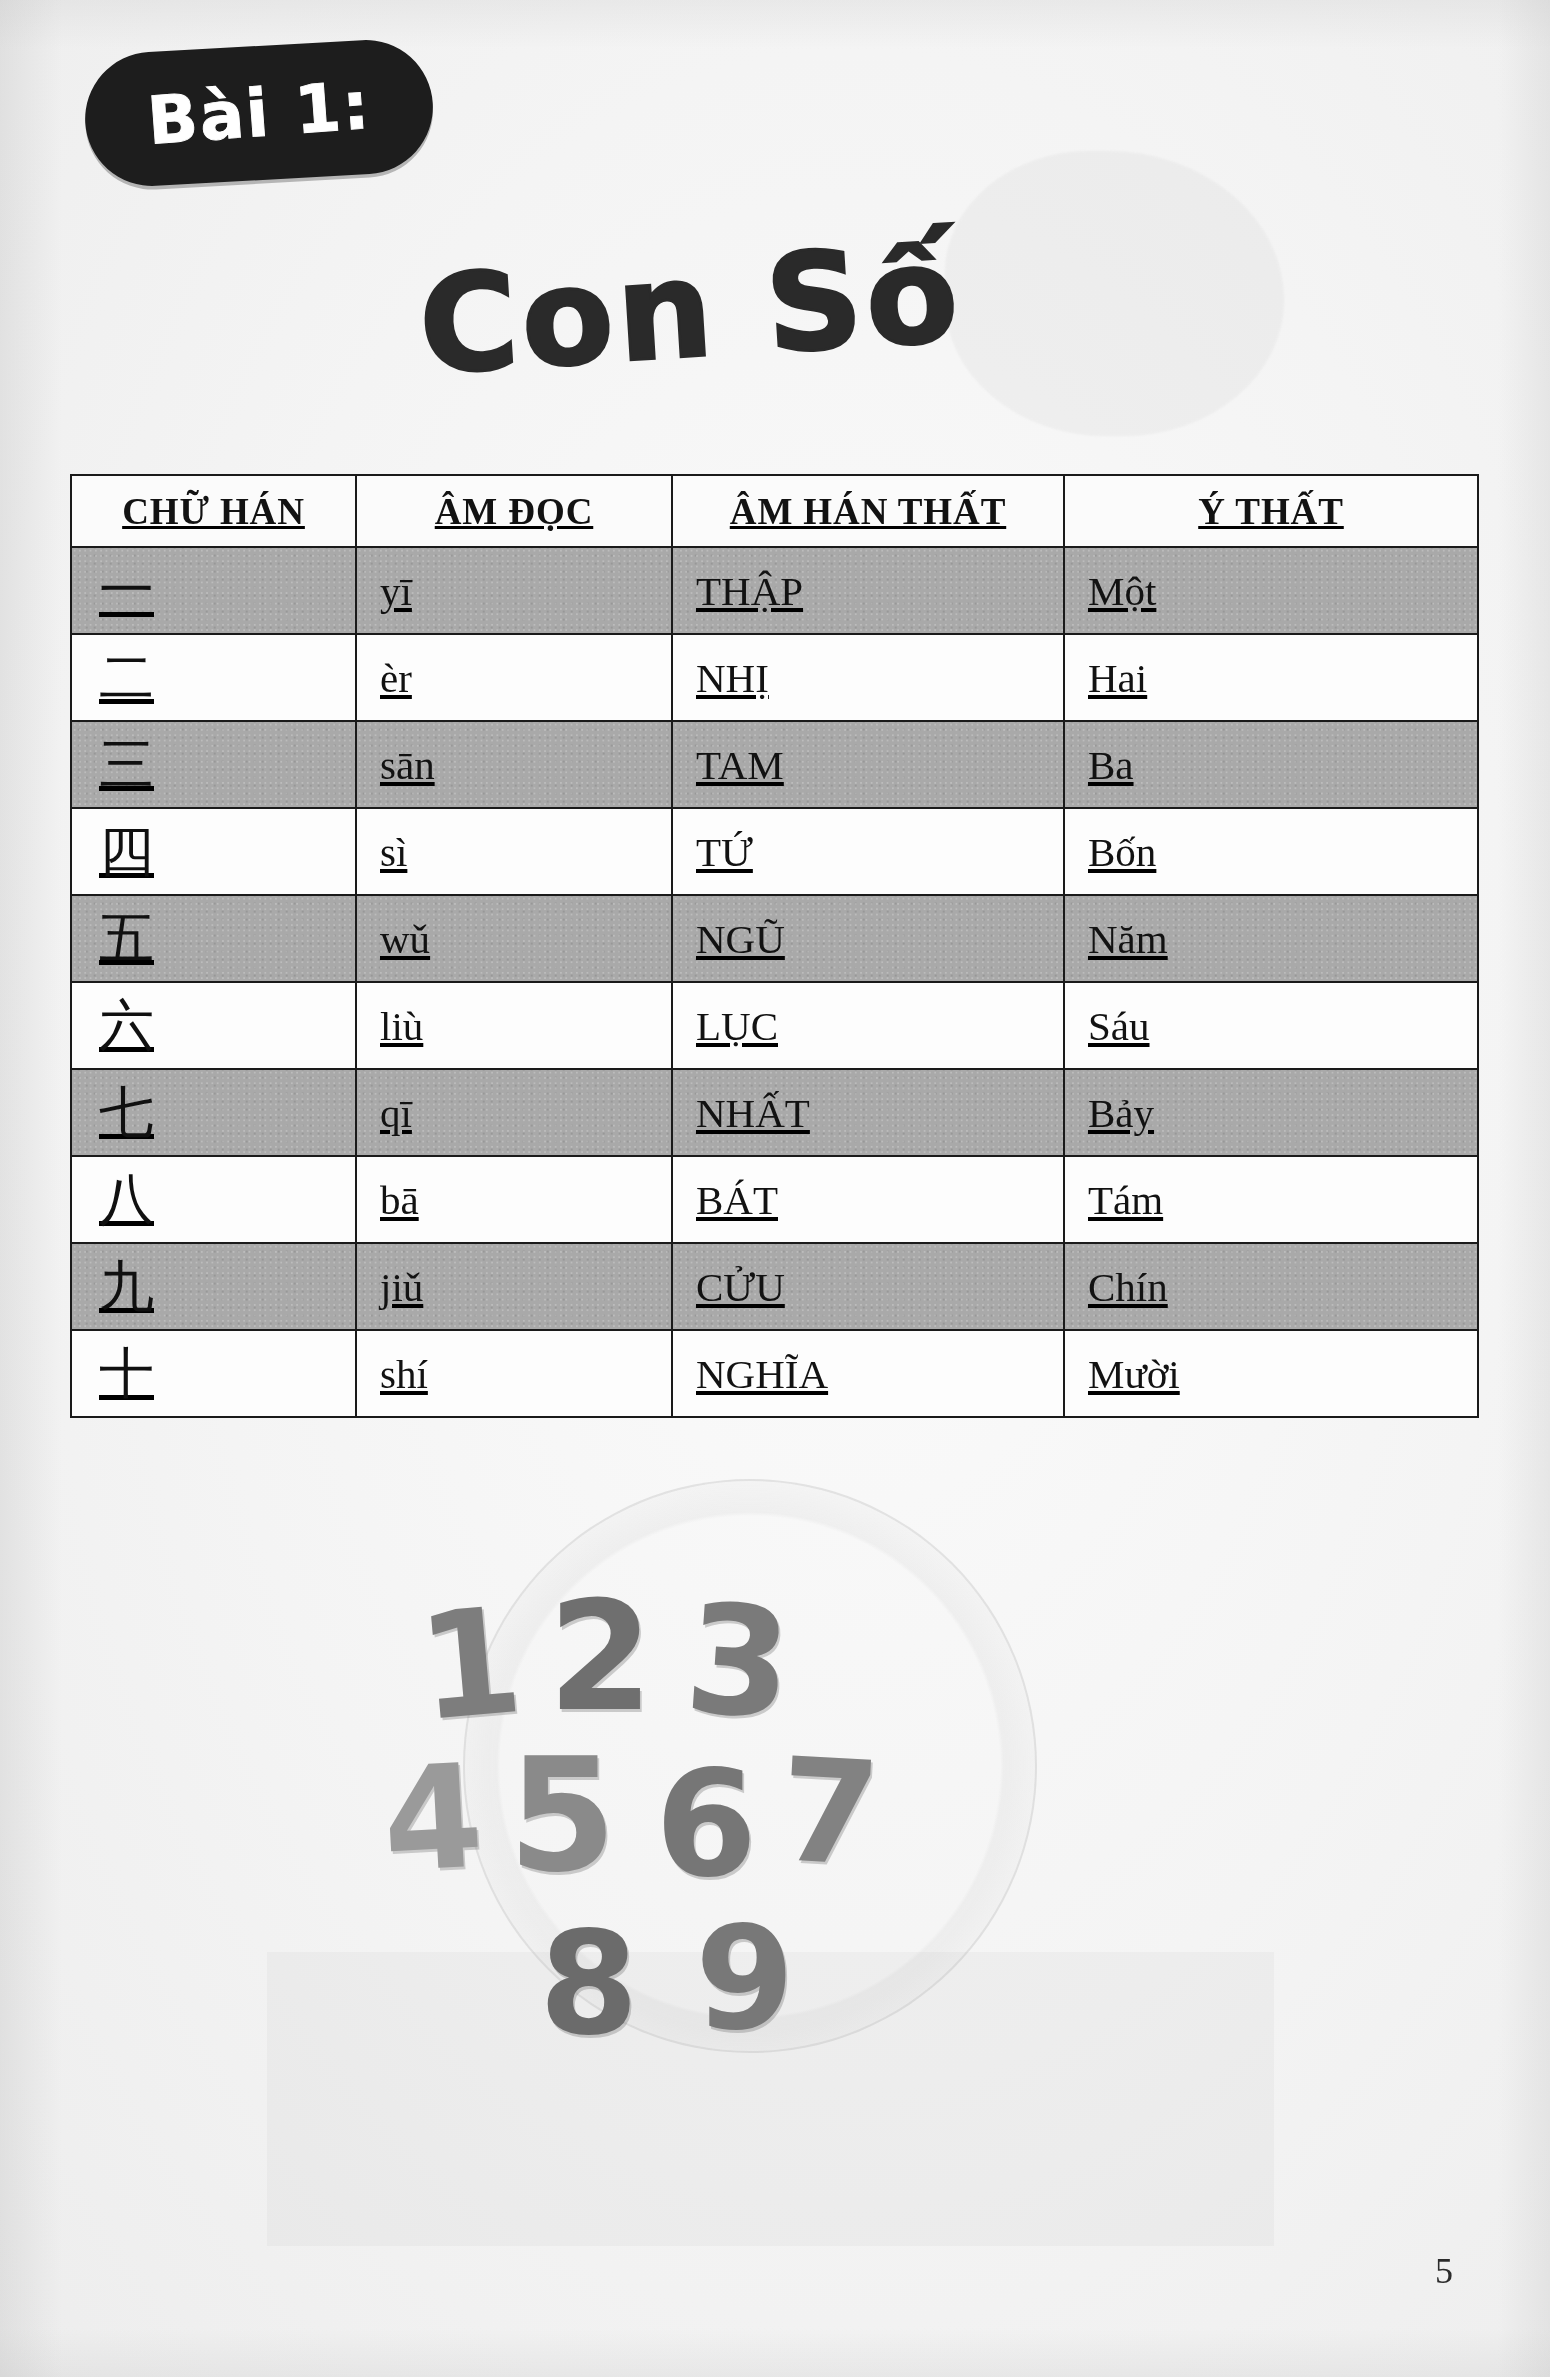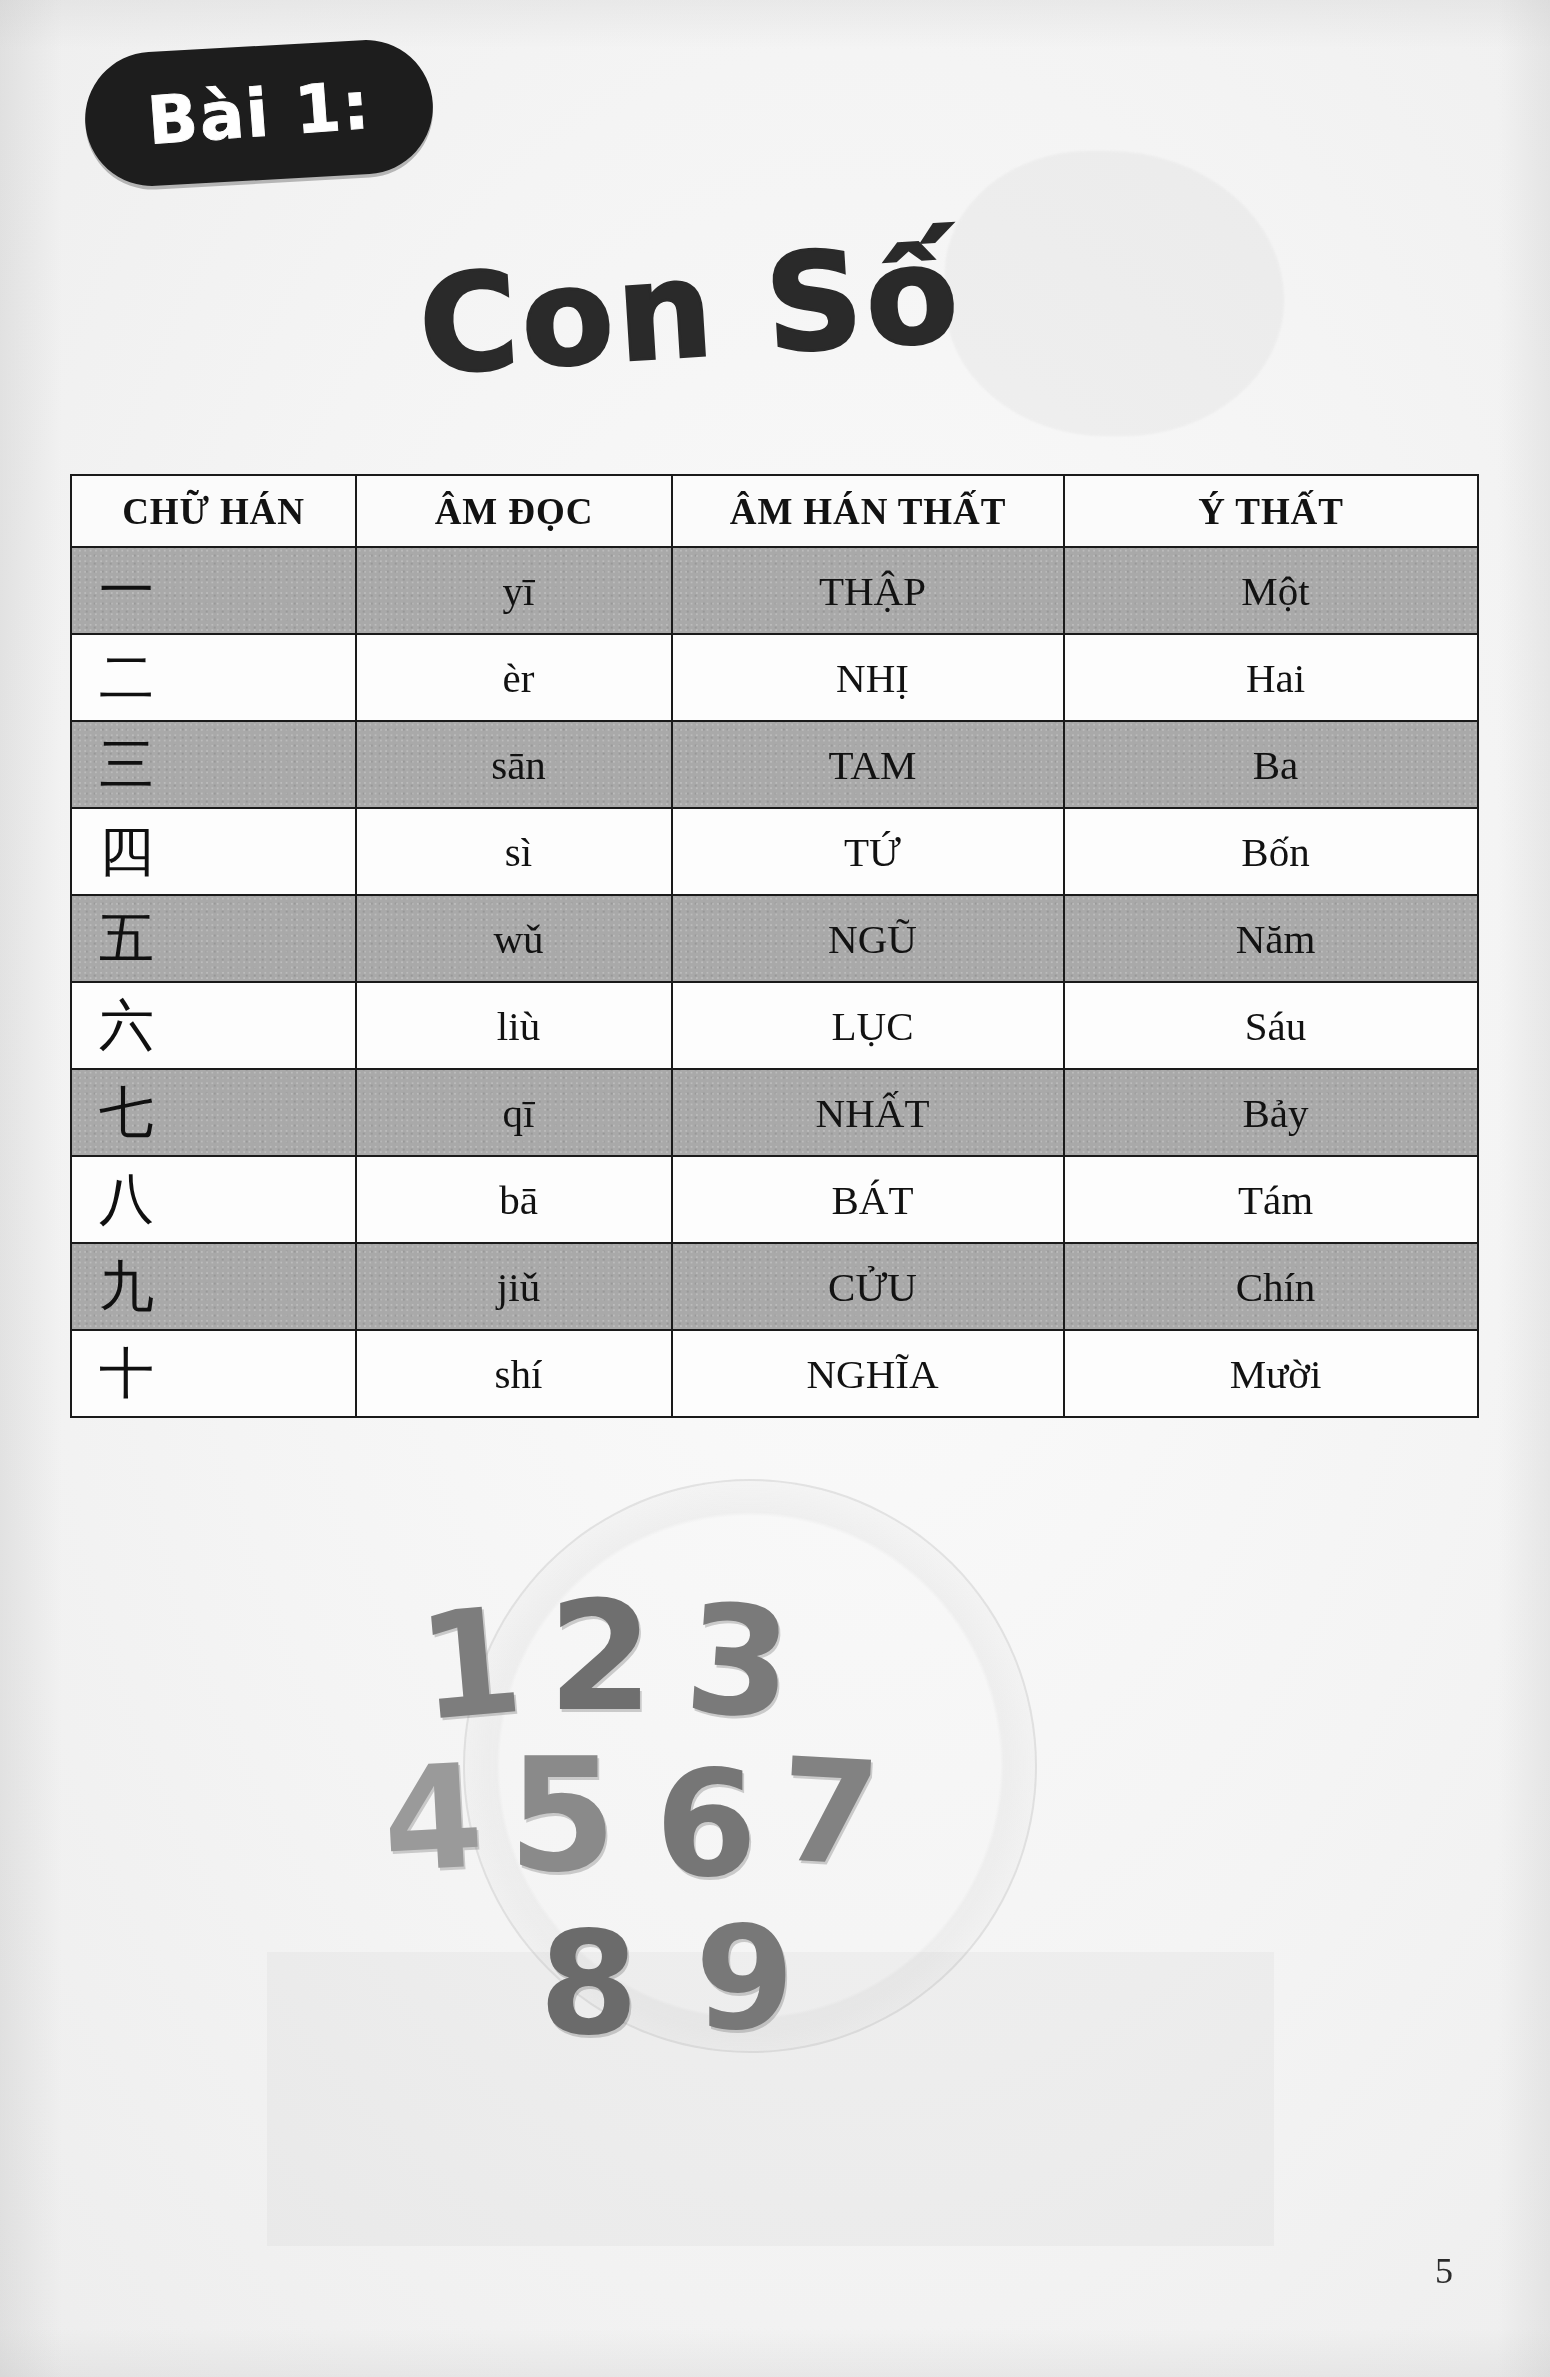--- a/index.html
+++ b/index.html
@@ -117,20 +117,21 @@
     position: absolute;
     left: 70px;
     top: 474px;
     width: 1408px;
   }
   table.vocab {
     border-collapse: collapse;
     width: 1408px;
     table-layout: fixed;
     background: #fdfdfd;
+    text-decoration: underline;
   }
   table.vocab th,
   table.vocab td {
     border: 2.7px solid #1a1a1a;
     padding: 0;
     vertical-align: middle;
   }
   table.vocab col.c-han  { width: 285px; }
   table.vocab col.c-doc  { width: 316px; }
   table.vocab col.c-hv   { width: 392px; }
@@ -158,22 +159,22 @@
   }
   tbody td.han {
     text-align: left;
     padding-left: 27px;
     font-size: 55px;
     line-height: 1;
     font-family: "DejaVu Sans", sans-serif;
     color: #101010;
   }
   tbody td.txt {
-    text-align: center;
-    padding-left: 9px;
+    text-align: left;
+    padding-left: 23px;
     font-size: 41px;
     color: #121212;
     font-family: "Liberation Serif", serif;
   }
 
   
   .illustration {
     position: absolute;
     left: 383px;
     top: 1582px;

